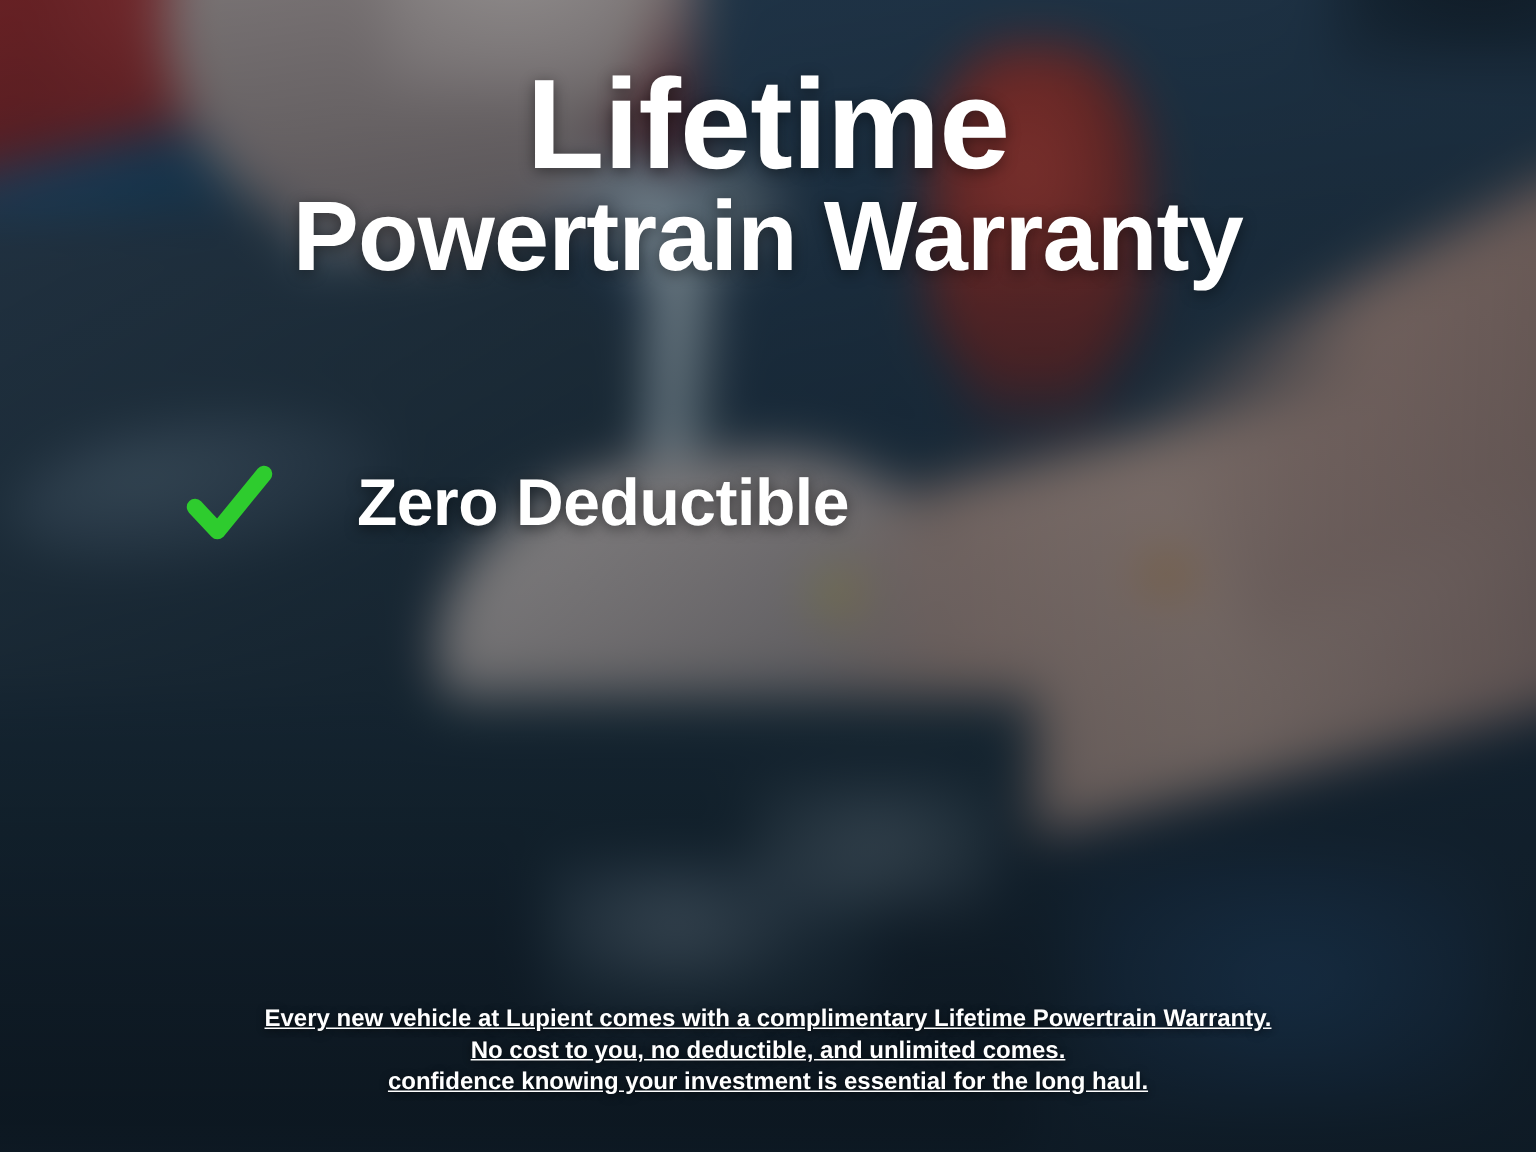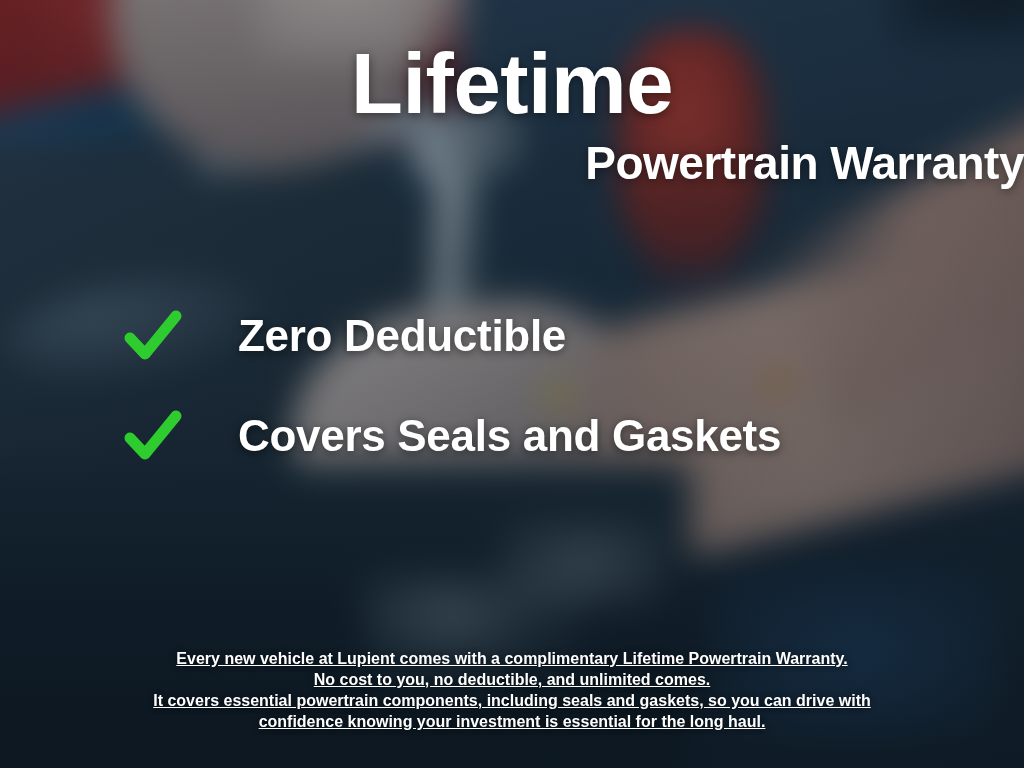--- a/index.html
+++ b/index.html
@@ -215,23 +215,22 @@
     letter-spacing:-0.5px;
     text-shadow:0 2px 10px rgba(0,0,0,0.45);
     line-height:0.98;
   }
   #headline .l1 {
     display:block;
     font-size:85px;
   }
   #headline .l2 {
     display:block;
-    font-size:46px;
-    margin-top:16px;
-    text-align:right;
+    font-size:66px;
+    margin-top:0;
   }
 
   #bullets {
     position:absolute;
     left:124px; top:286px;
     width:860px;
   }
   .bullet {
     display:flex;
     align-items:center;
@@ -312,30 +311,23 @@
     <div id="bullets">
 
       <div class="bullet">
         <svg class="check" viewBox="0 0 58 58">
           <path d="M6 31 L21 47 L52 9" fill="none" stroke="#2ecc2e" stroke-width="11" stroke-linecap="round" stroke-linejoin="round"></path>
         </svg>
         <span class="bullet-label">Zero Deductible</span>
       </div>
 
 
-      <div class="bullet">
-        <svg class="check" viewBox="0 0 58 58">
-          <path d="M6 31 L21 47 L52 9" fill="none" stroke="#2ecc2e" stroke-width="11" stroke-linecap="round" stroke-linejoin="round"></path>
-        </svg>
-        <span class="bullet-label">Covers Seals and Gaskets</span>
-      </div>
 
     </div>
 
     <div id="blurb">
       <div>Every new vehicle at Lupient comes with a complimentary Lifetime Powertrain Warranty.</div>
       <div>No cost to you, no deductible, and unlimited comes.</div>
-      <div>It covers essential powertrain components, including seals and gaskets, so you can drive with</div>
       <div>confidence knowing your investment is essential for the long haul.</div>
     </div>
 
   </div>
 </div>
 
 </body></html>

